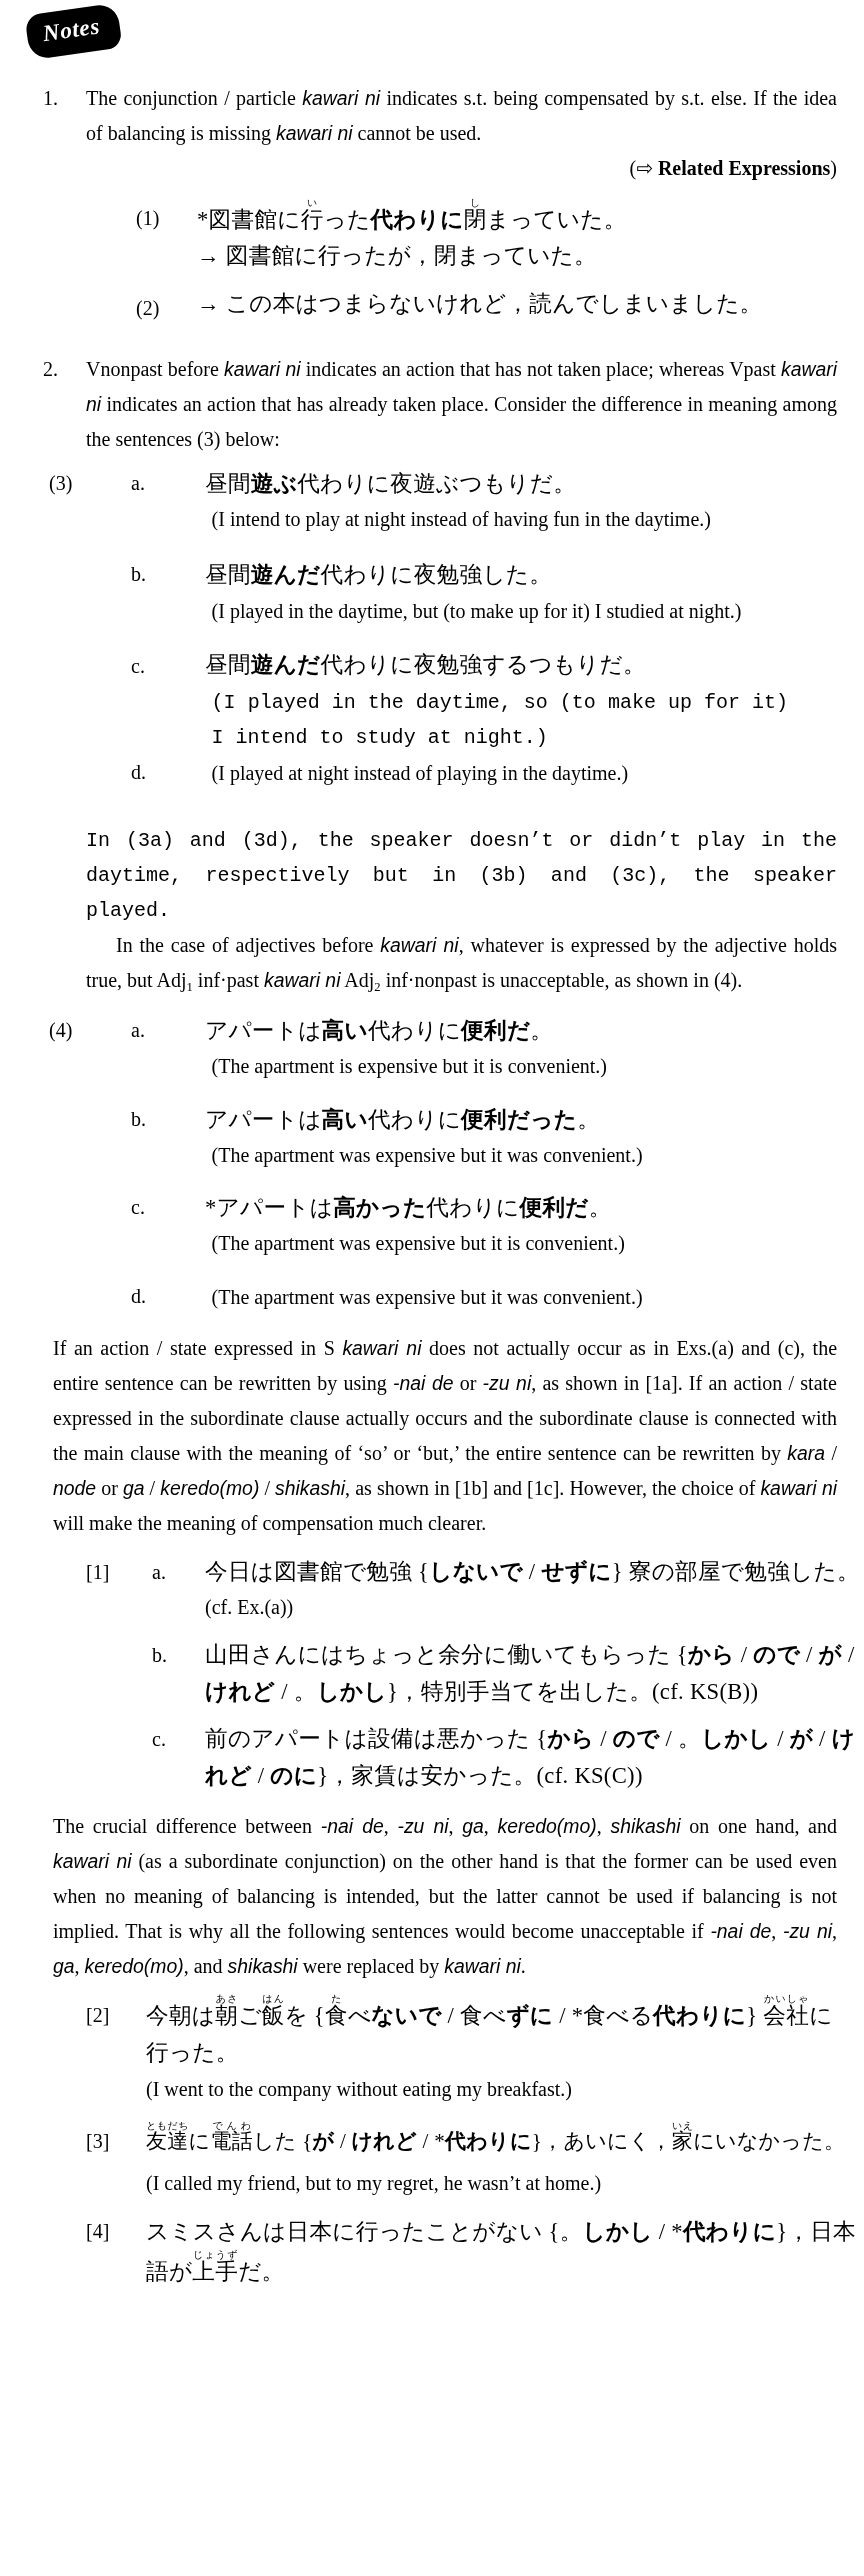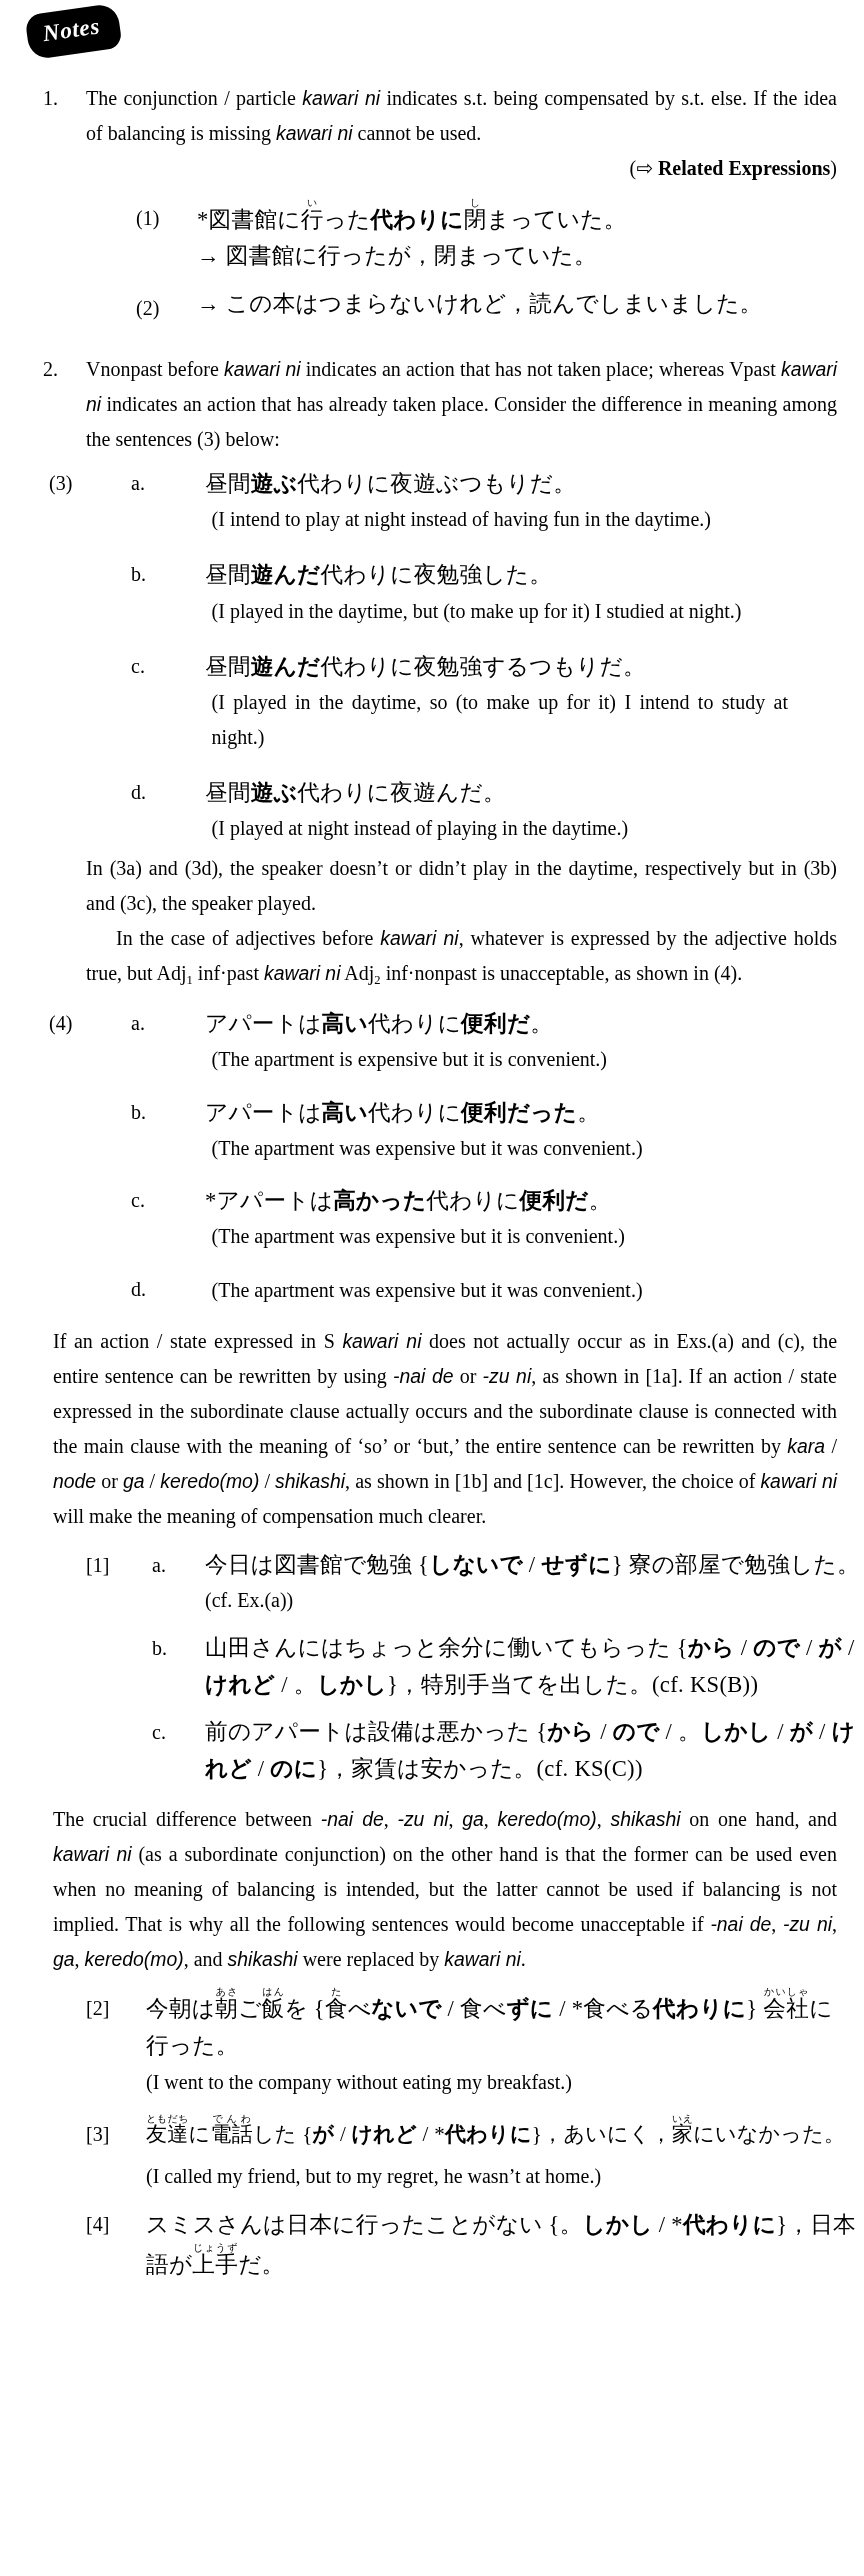--- a/index.html
+++ b/index.html
@@ -110,36 +110,35 @@
           <div class="exl-label" style="margin-left:-37px;width:82px;"></div>
           <div class="exl-letter">b.</div>
           <div class="exl-content" style="margin-bottom:20px;">
             <div class="jp jp-plain"><span>昼間</span><span class="s-b">遊んだ</span><span>代わりに夜勉強した。</span></div>
             <div class="exl-en">(I played in the daytime, but (to make up for it) I studied at night.)</div>
           </div>
         </div>
         <div class="exl-row" style="margin-left:0;">
           <div class="exl-label" style="margin-left:-37px;width:82px;"></div>
           <div class="exl-letter">c.</div>
-          <div class="exl-content" style="margin-bottom:20px;">
+          <div class="exl-content" style="font-family:Liberation Mono, monospace;">
             <div class="jp jp-plain"><span>昼間</span><span class="s-b">遊んだ</span><span>代わりに夜勉強するつもりだ。</span></div>
             <div class="exl-en">(I played in the daytime, so (to make up for it) I intend to study at night.)</div>
           </div>
         </div>
         <div class="exl-row" style="margin-left:0;">
           <div class="exl-label" style="margin-left:-37px;width:82px;"></div>
           <div class="exl-letter">d.</div>
           <div class="exl-content">
-            <div class="jp jp-plain"><span>昼間</span><span class="s-b">遊ぶ</span><span>代わりに夜遊んだ。</span></div>
             <div class="exl-en">(I played at night instead of playing in the daytime.)</div>
           </div>
         </div>
       </div>
 
-      <div class="p-en" style="margin-top:5px;"><span>In (3a) and (3d), the speaker doesn’t or didn’t play in the daytime, respectively but in (3b) and (3c), the speaker played.</span></div>
+      <div class="p-en" style="margin-top:32px;font-family:Liberation Mono, monospace;"><span>In (3a) and (3d), the speaker doesn’t or didn’t play in the daytime, respectively but in (3b) and (3c), the speaker played.</span></div>
       <div class="p-en indent1"><span>In the case of adjectives before </span><span class="s-i">kawari ni</span><span>, whatever is expressed by the adjective holds true, but Adj</span><span class="s-sub">1</span><span> inf·past </span><span class="s-i">kawari ni</span><span> Adj</span><span class="s-sub">2</span><span> inf·nonpast is unacceptable, as shown in (4).</span></div>
 
       <div style="margin-top:14.6px;">
         <div class="exl-row" style="margin-left:0;">
           <div class="exl-label" style="margin-left:-37px;width:82px;">(4)</div>
           <div class="exl-letter">a.</div>
           <div class="exl-content" style="margin-bottom:17.3px;">
             <div class="jp jp-plain"><span>アパートは</span><span class="s-b">高い</span><span>代わりに</span><span class="s-b">便利だ</span><span>。</span></div>
             <div class="exl-en">(The apartment is expensive but it is convenient.)</div>
           </div>

